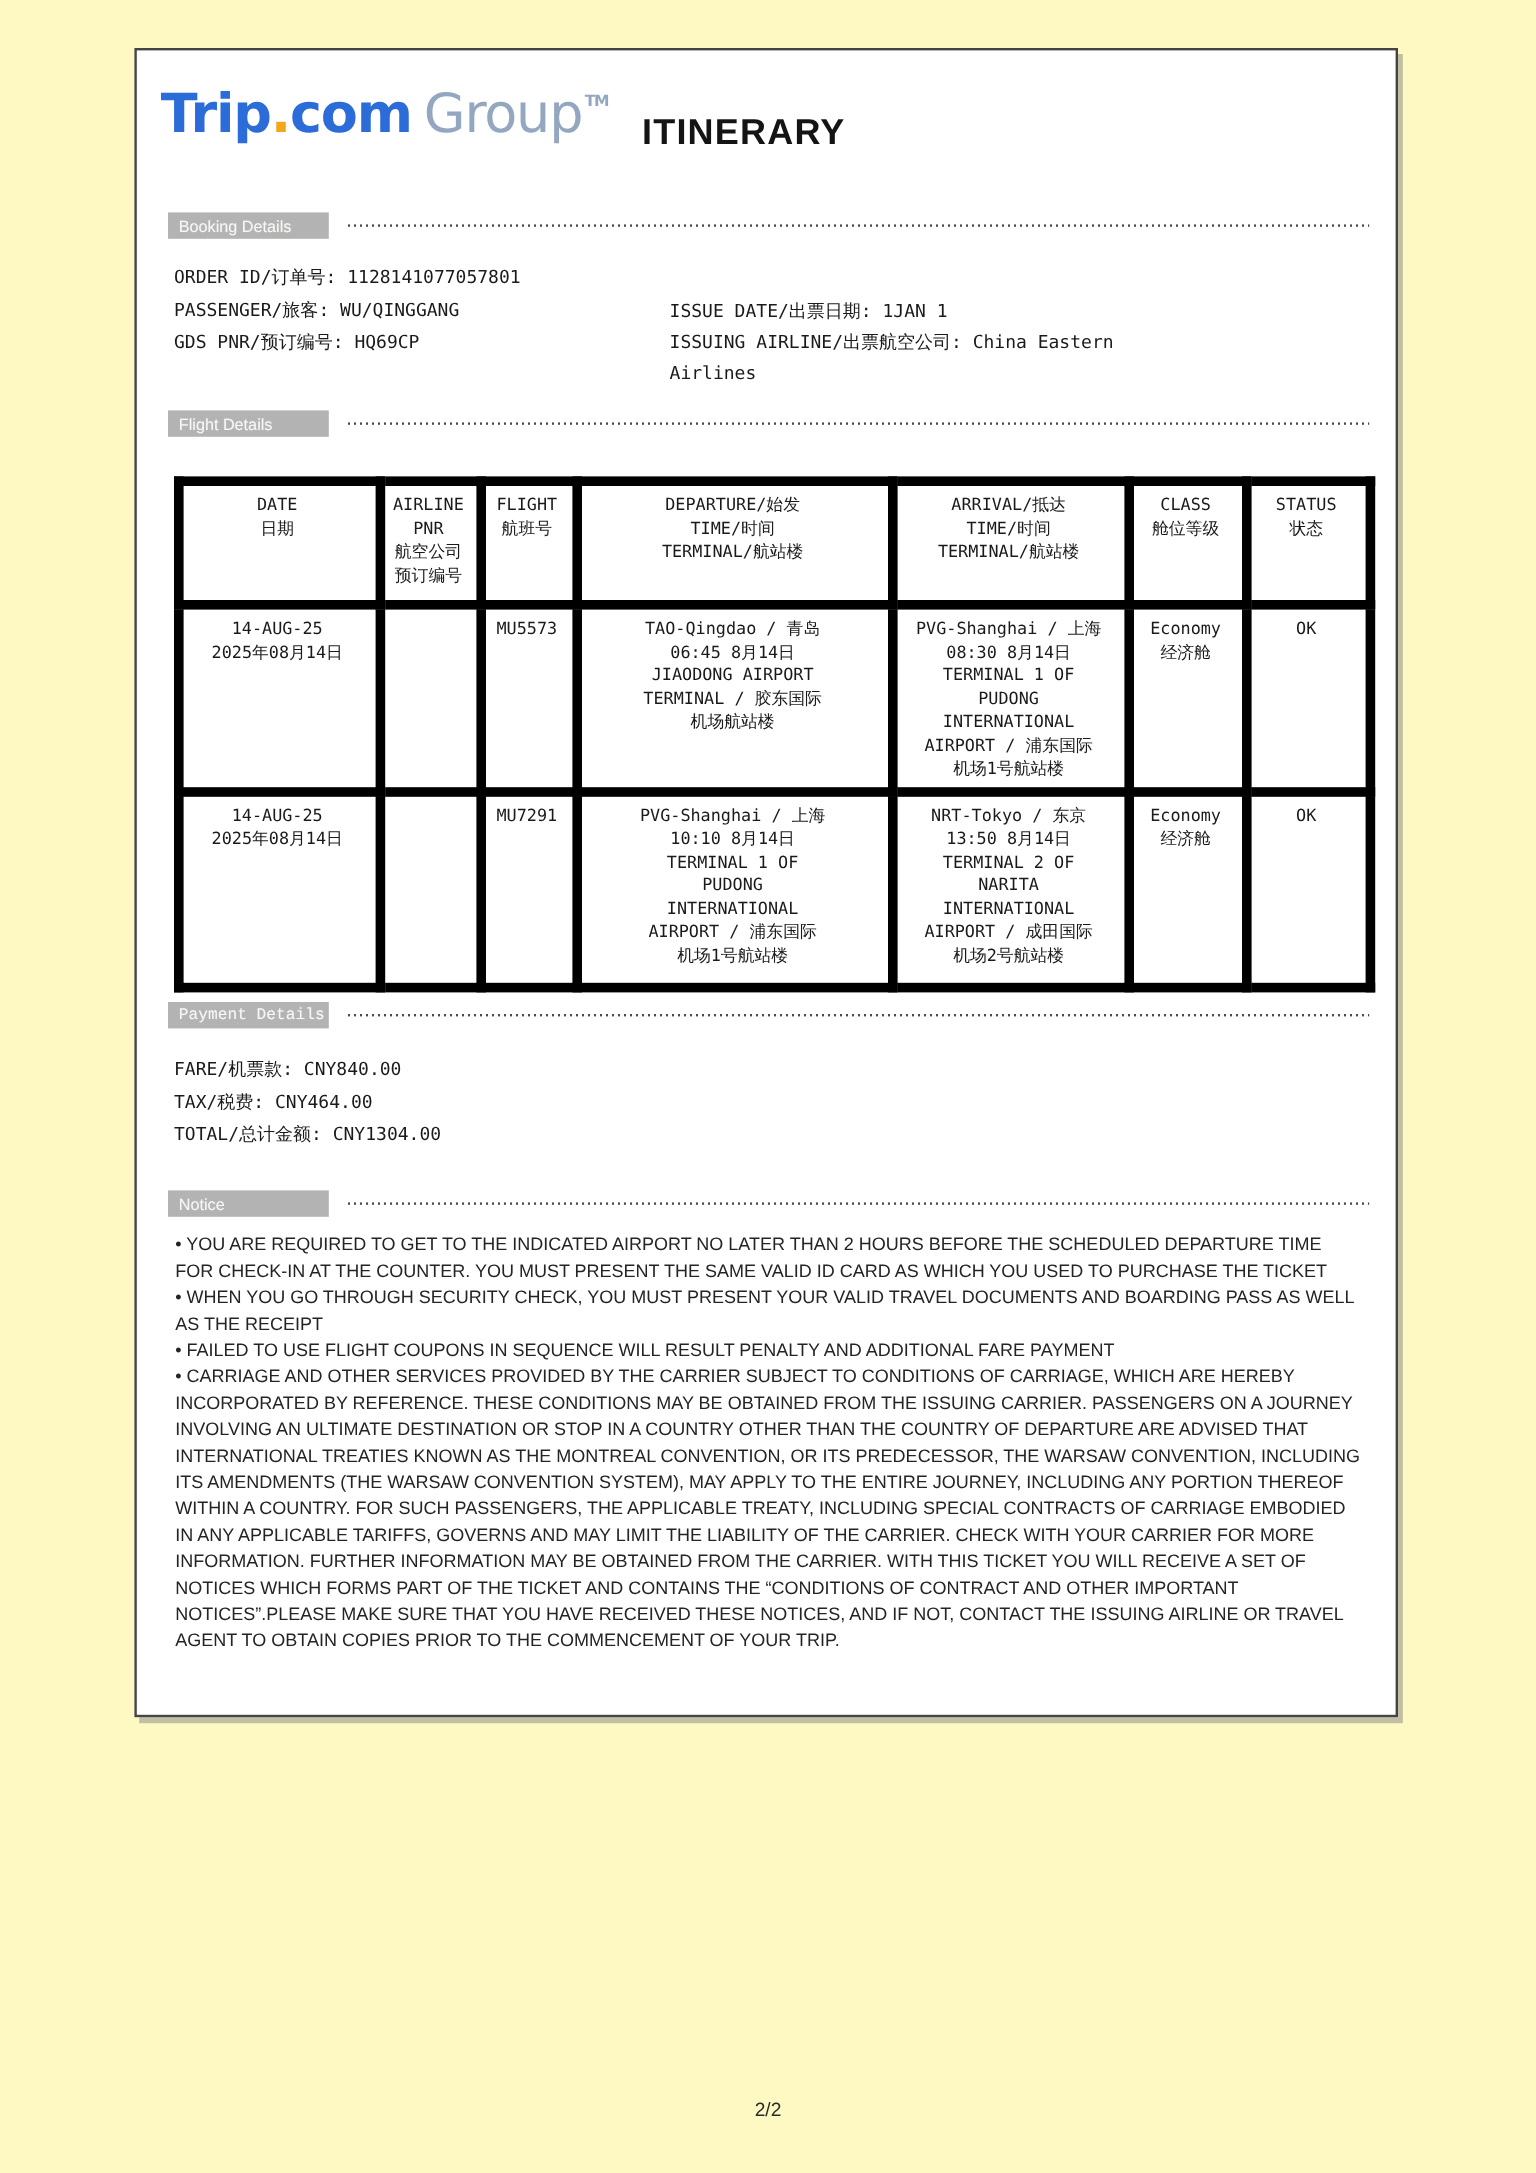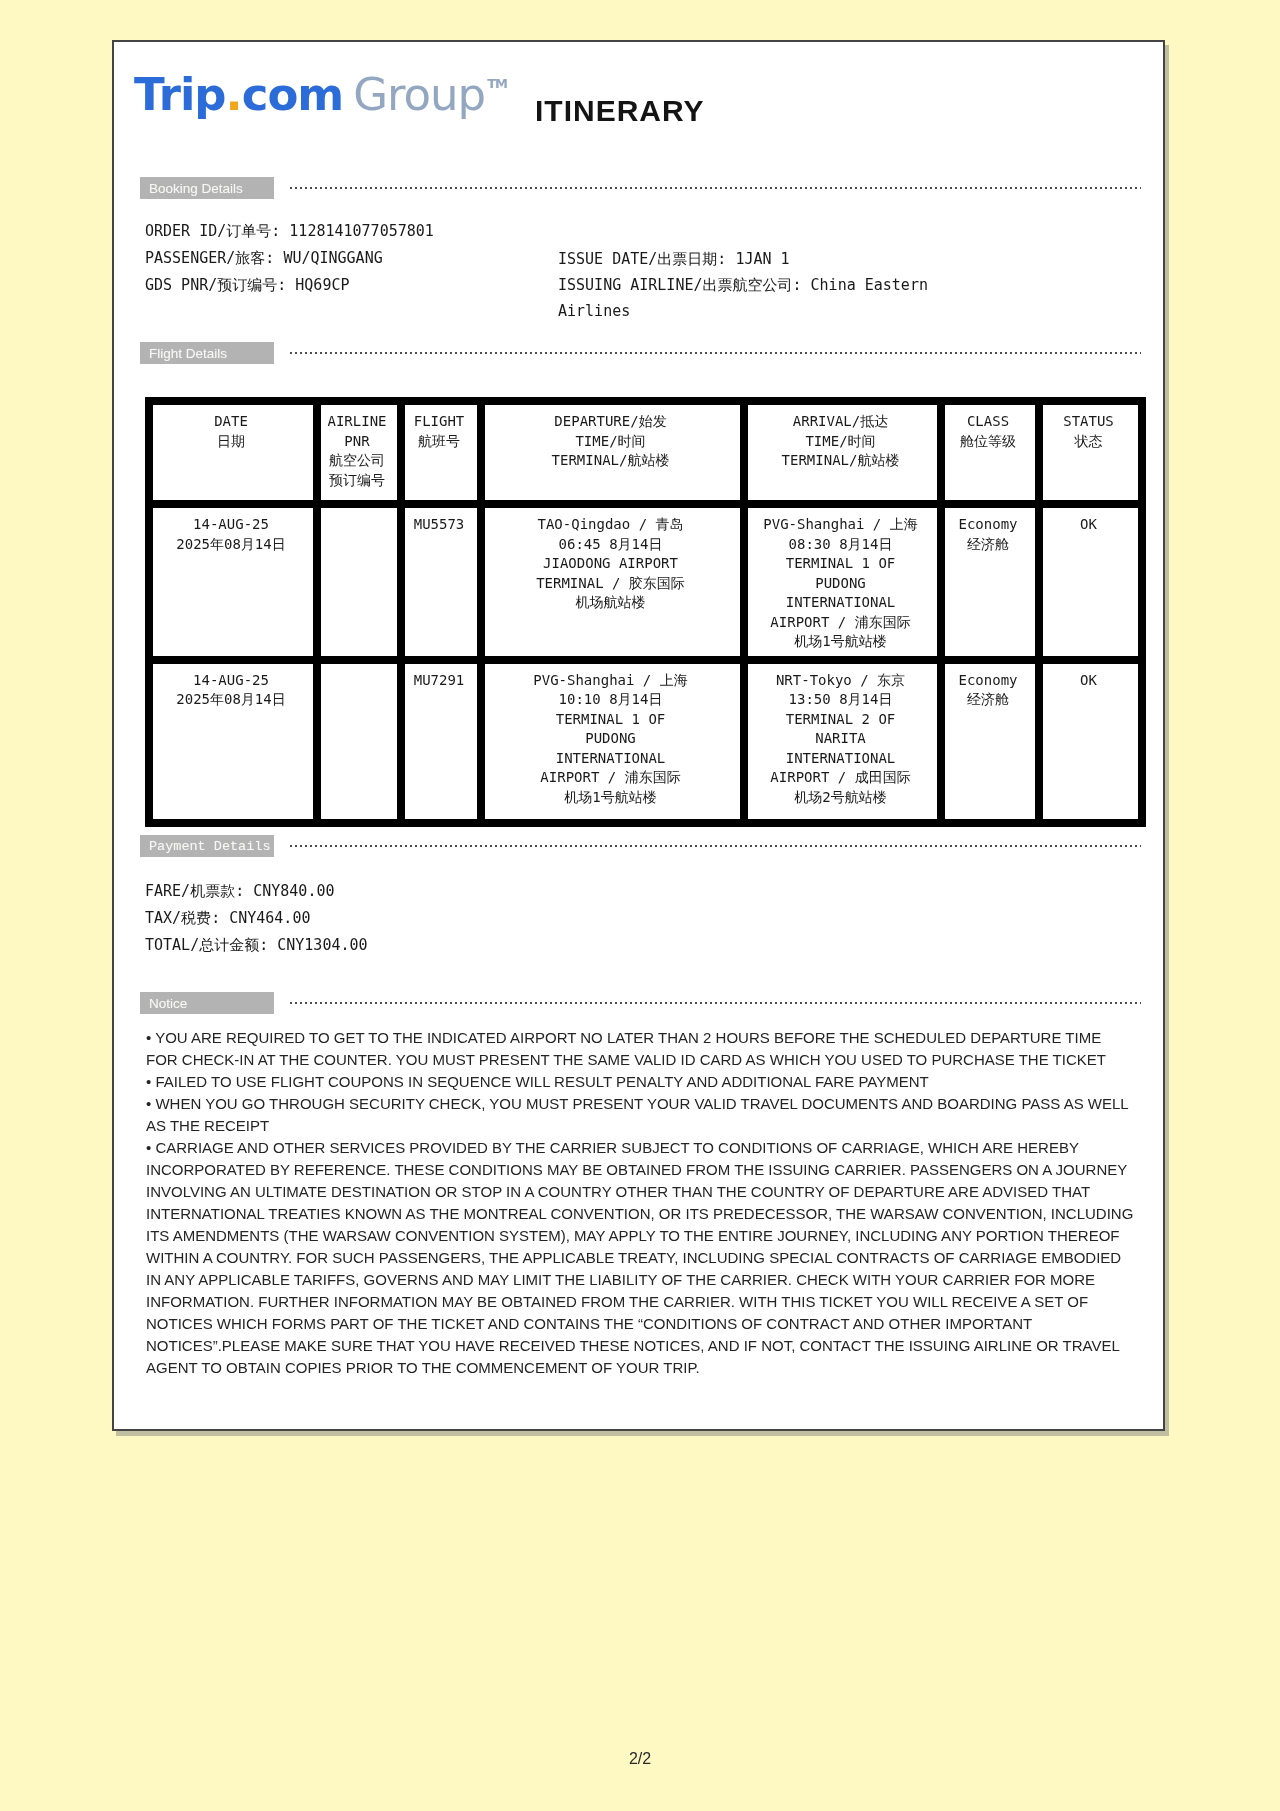--- a/index.html
+++ b/index.html
@@ -180,21 +180,21 @@
       <div><span class="lbl">TAX/税费</span><span>CNY464.00</span></div>
       <div><span class="lbl">TOTAL/总计金额</span><span>CNY1304.00</span></div>
     </div>
 
     <div class="section-row row-notice">
       <span class="badge">Notice</span>
       <span class="dashes"></span>
     </div>
     <div class="notice">
       <p class="notice-item">YOU ARE REQUIRED TO GET TO THE INDICATED AIRPORT NO LATER THAN 2 HOURS BEFORE THE SCHEDULED DEPARTURE TIME FOR CHECK-IN AT THE COUNTER. YOU MUST PRESENT THE SAME VALID ID CARD AS WHICH YOU USED TO PURCHASE THE TICKET</p>
+      <p class="notice-item">WHEN YOU GO THROUGH SECURITY CHECK, YOU MUST PRESENT YOUR VALID TRAVEL DOCUMENTS AND BOARDING PASS AS WELL AS THE RECEIPT</p>
       <p class="notice-item">FAILED TO USE FLIGHT COUPONS IN SEQUENCE WILL RESULT PENALTY AND ADDITIONAL FARE PAYMENT</p>
-      <p class="notice-item">WHEN YOU GO THROUGH SECURITY CHECK, YOU MUST PRESENT YOUR VALID TRAVEL DOCUMENTS AND BOARDING PASS AS WELL AS THE RECEIPT</p>
       <p class="notice-item">CARRIAGE AND OTHER SERVICES PROVIDED BY THE CARRIER SUBJECT TO CONDITIONS OF CARRIAGE, WHICH ARE HEREBY INCORPORATED BY REFERENCE. THESE CONDITIONS MAY BE OBTAINED FROM THE ISSUING CARRIER. PASSENGERS ON A JOURNEY INVOLVING AN ULTIMATE DESTINATION OR STOP IN A COUNTRY OTHER THAN THE COUNTRY OF DEPARTURE ARE ADVISED THAT INTERNATIONAL TREATIES KNOWN AS THE MONTREAL CONVENTION, OR ITS PREDECESSOR, THE WARSAW CONVENTION, INCLUDING ITS AMENDMENTS (THE WARSAW CONVENTION SYSTEM), MAY APPLY TO THE ENTIRE JOURNEY, INCLUDING ANY PORTION THEREOF WITHIN A COUNTRY. FOR SUCH PASSENGERS, THE APPLICABLE TREATY, INCLUDING SPECIAL CONTRACTS OF CARRIAGE EMBODIED IN ANY APPLICABLE TARIFFS, GOVERNS AND MAY LIMIT THE LIABILITY OF THE CARRIER. CHECK WITH YOUR CARRIER FOR MORE INFORMATION. FURTHER INFORMATION MAY BE OBTAINED FROM THE CARRIER. WITH THIS TICKET YOU WILL RECEIVE A SET OF NOTICES WHICH FORMS PART OF THE TICKET AND CONTAINS THE “CONDITIONS OF CONTRACT AND OTHER IMPORTANT NOTICES”.PLEASE MAKE SURE THAT YOU HAVE RECEIVED THESE NOTICES, AND IF NOT, CONTACT THE ISSUING AIRLINE OR TRAVEL AGENT TO OBTAIN COPIES PRIOR TO THE COMMENCEMENT OF YOUR TRIP.</p>
     </div>
 
   </div>
 
   <div class="footer-page">2/2</div>
 </div>
 
 </body></html>

